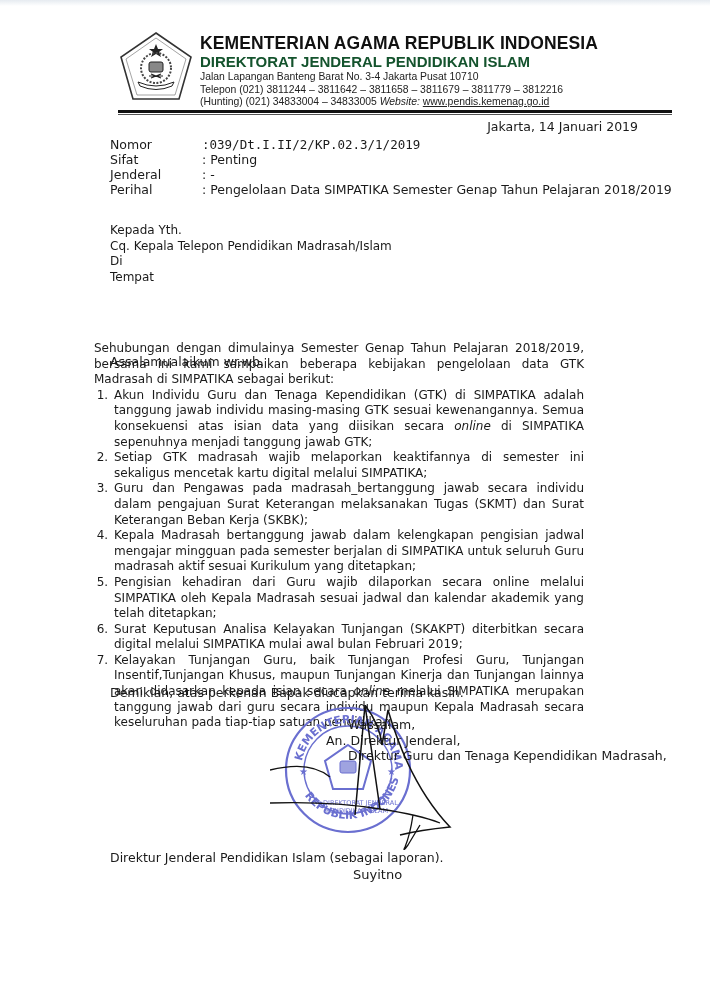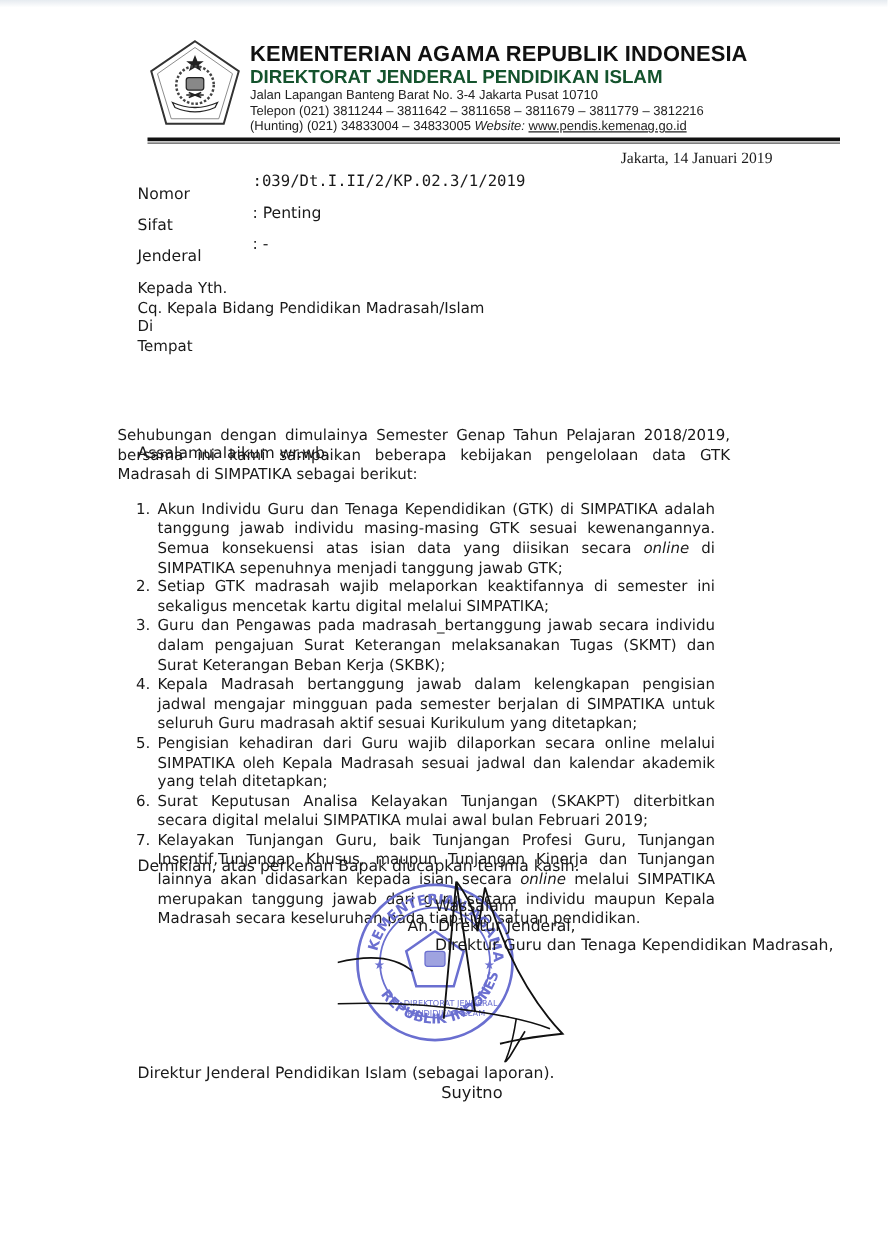--- a/index.html
+++ b/index.html
@@ -12,30 +12,30 @@
     .logo { position: absolute; left: 118px; top: 30px; width: 76px; height: 72px; }
     .kop { position: absolute; left: 200px; top: 33px; width: 470px; 
       font-family: "Liberation Sans", sans-serif; }
     .kop .t1 { font-size: 17.5px; font-weight: bold; letter-spacing: 0.1px; line-height: 20px; color: #111; }
     .kop .t2 { font-size: 15px; font-weight: bold; line-height: 18px; color: #14532d; }
     .kop .addr { font-size: 10.4px; line-height: 12.5px; color: #222; }
     .kop .addr i { font-style: italic; }
     .kop .addr u { text-decoration: underline; }
     .rule { position: absolute; left: 118px; top: 110px; width: 554px; height: 3px; background: #111; }
     .rule2 { position: absolute; left: 118px; top: 114px; width: 554px; height: 1px; background: #555; }
-    .date { position: absolute; right: 92px; top: 119px; font-size: 12.5px; font-family: Liberation Serif, serif; }
+    .date { position: absolute; right: 72px; top: 119px; font-size: 12.5px; }
     .meta { position: absolute; left: 110px; top: 137px; font-size: 12.5px; line-height: 15px; }
     .meta .row { display: flex; }
-    .meta .lbl { width: 92px; margin-top: 10px; }
+    .meta .lbl { width: 92px; }
     .meta .mono { font-family: "DejaVu Sans Mono", monospace; font-size: 12.5px; }
     .recip { position: absolute; left: 110px; top: 223px; font-size: 12px; line-height: 15.5px; }
     .salam { position: absolute; left: 110px; top: 318px; font-size: 12.5px; margin-top: 36px; }
     .body { position: absolute; left: 94px; top: 341px; width: 490px; font-size: 12px; line-height: 15.6px; }
     .body p { margin: 0; text-align: justify; }
-    .body ol { margin: 12px; padding-left: 18px; }
+    .body ol { margin: 0; padding-left: 18px; }
     .body li { text-align: justify; padding-left: 2px; }
     .body i { font-style: italic; }
     .closing { position: absolute; left: 110px; top: 685px; font-size: 12.5px; }
     .stamp { position: absolute; left: 283px; top: 705px; width: 130px; height: 130px; }
     .sign { position: absolute; left: 348px; top: 717px; font-size: 12.5px; line-height: 15.5px; }
     .sign .an { margin-left: -22px; }
     .signname { position: absolute; left: 353px; top: 867px; font-size: 13px; font-weight: normal; }
     .signature { position: absolute; left: 270px; top: 705px; width: 220px; height: 145px; }
     .tembusan { position: absolute; left: 110px; top: 850px; font-size: 12.5px; line-height: 16px; }
   </style>
@@ -76,25 +76,29 @@
     <span class="mono">:039/Dt.I.II/2/KP.02.3/1/2019</span>
   </div>
   <div class="row">
     <span class="lbl">Sifat</span>
     <span>: Penting</span>
   </div>
   <div class="row">
     <span class="lbl">Jenderal</span>
     <span>: -</span>
   </div>
+  <div class="row">
+    <span class="lbl">Perihal</span>
+    <span>: Pengelolaan Data SIMPATIKA Semester Genap Tahun Pelajaran 2018/2019</span>
+  </div>
 </div>
 
 <div class="recip">
   <div>Kepada Yth.</div>
-  <div>Cq. Kepala Bidang Pendidikan Madrasah/Islam</div>
+  <div>Cq. Kepala Telepon Pendidikan Madrasah/Islam</div>
   <div>Di</div>
   <div>Tempat</div>
 </div>
 
 <div class="salam">Assalamualaikum wr.wb.</div>
 
 <div class="body">
   <p>Sehubungan dengan dimulainya Semester Genap Tahun Pelajaran 2018/2019, bersama ini kami sampaikan beberapa kebijakan pengelolaan data GTK Madrasah di SIMPATIKA sebagai berikut:</p>
   <ol>
     <li><span>Akun Individu Guru dan Tenaga Kependidikan (GTK) di SIMPATIKA adalah tanggung jawab individu masing-masing GTK sesuai kewenangannya. Semua konsekuensi atas isian data yang diisikan secara </span><i>online</i><span> di SIMPATIKA sepenuhnya menjadi tanggung jawab GTK;</span></li>

